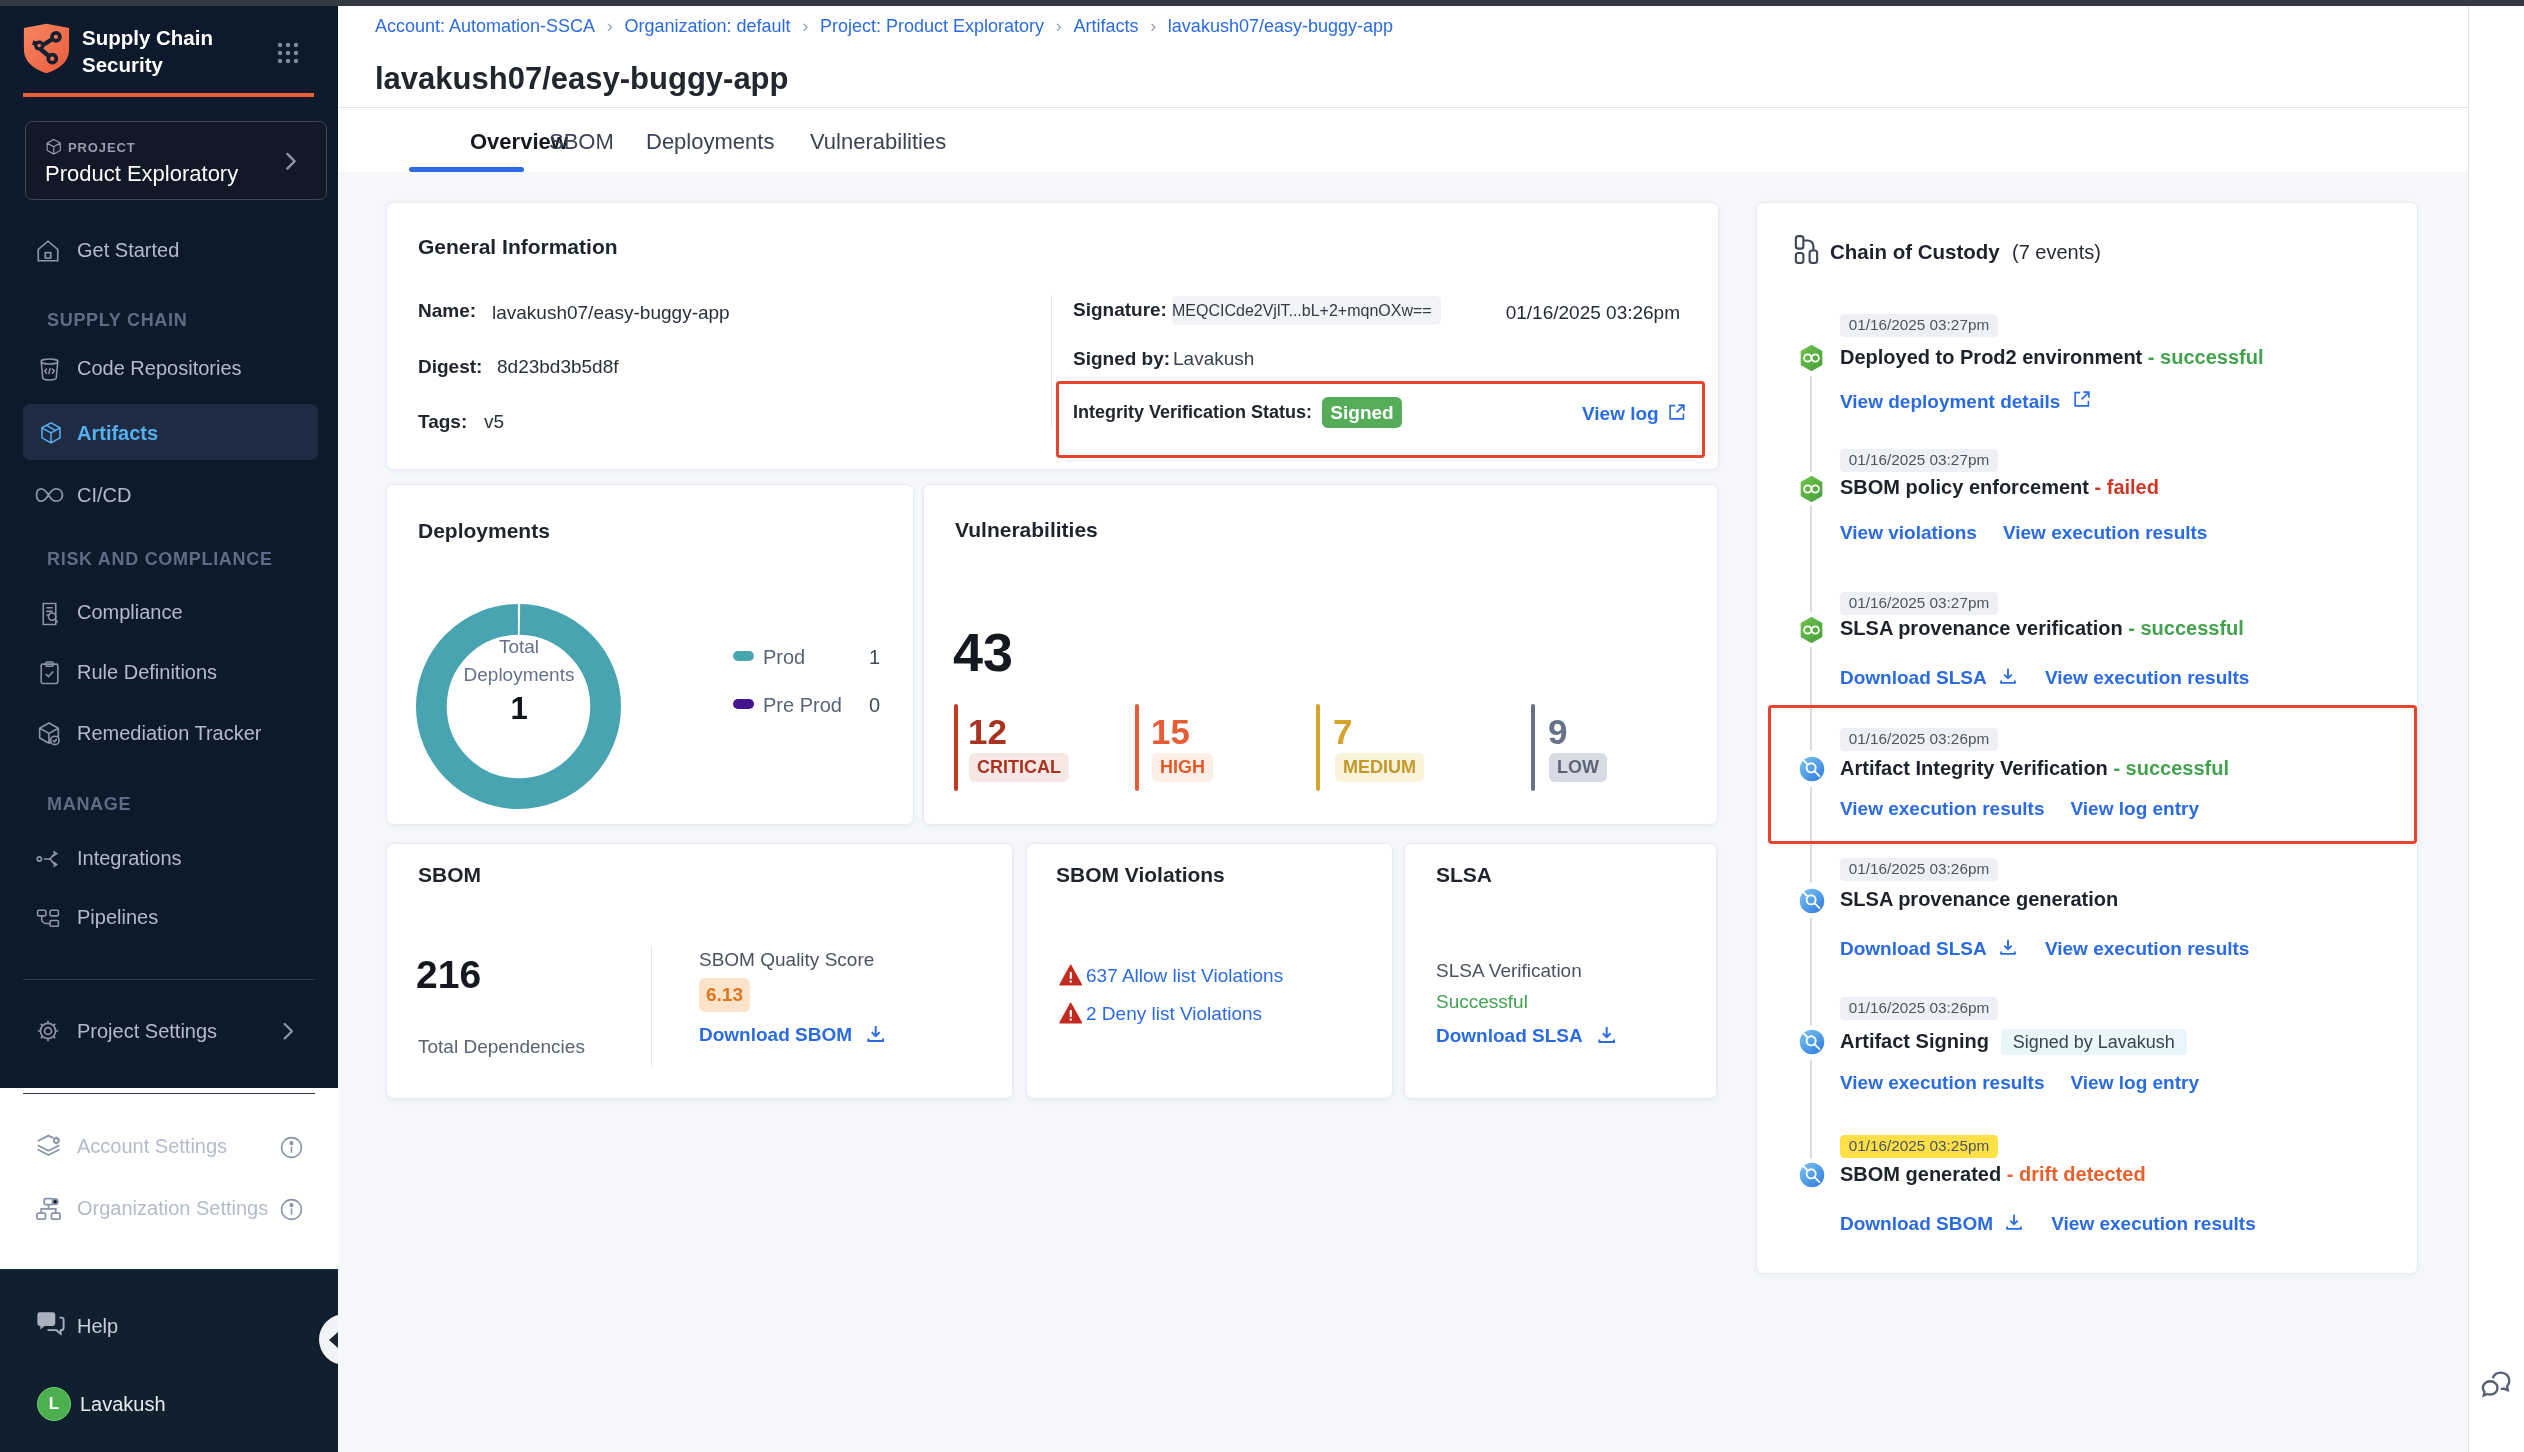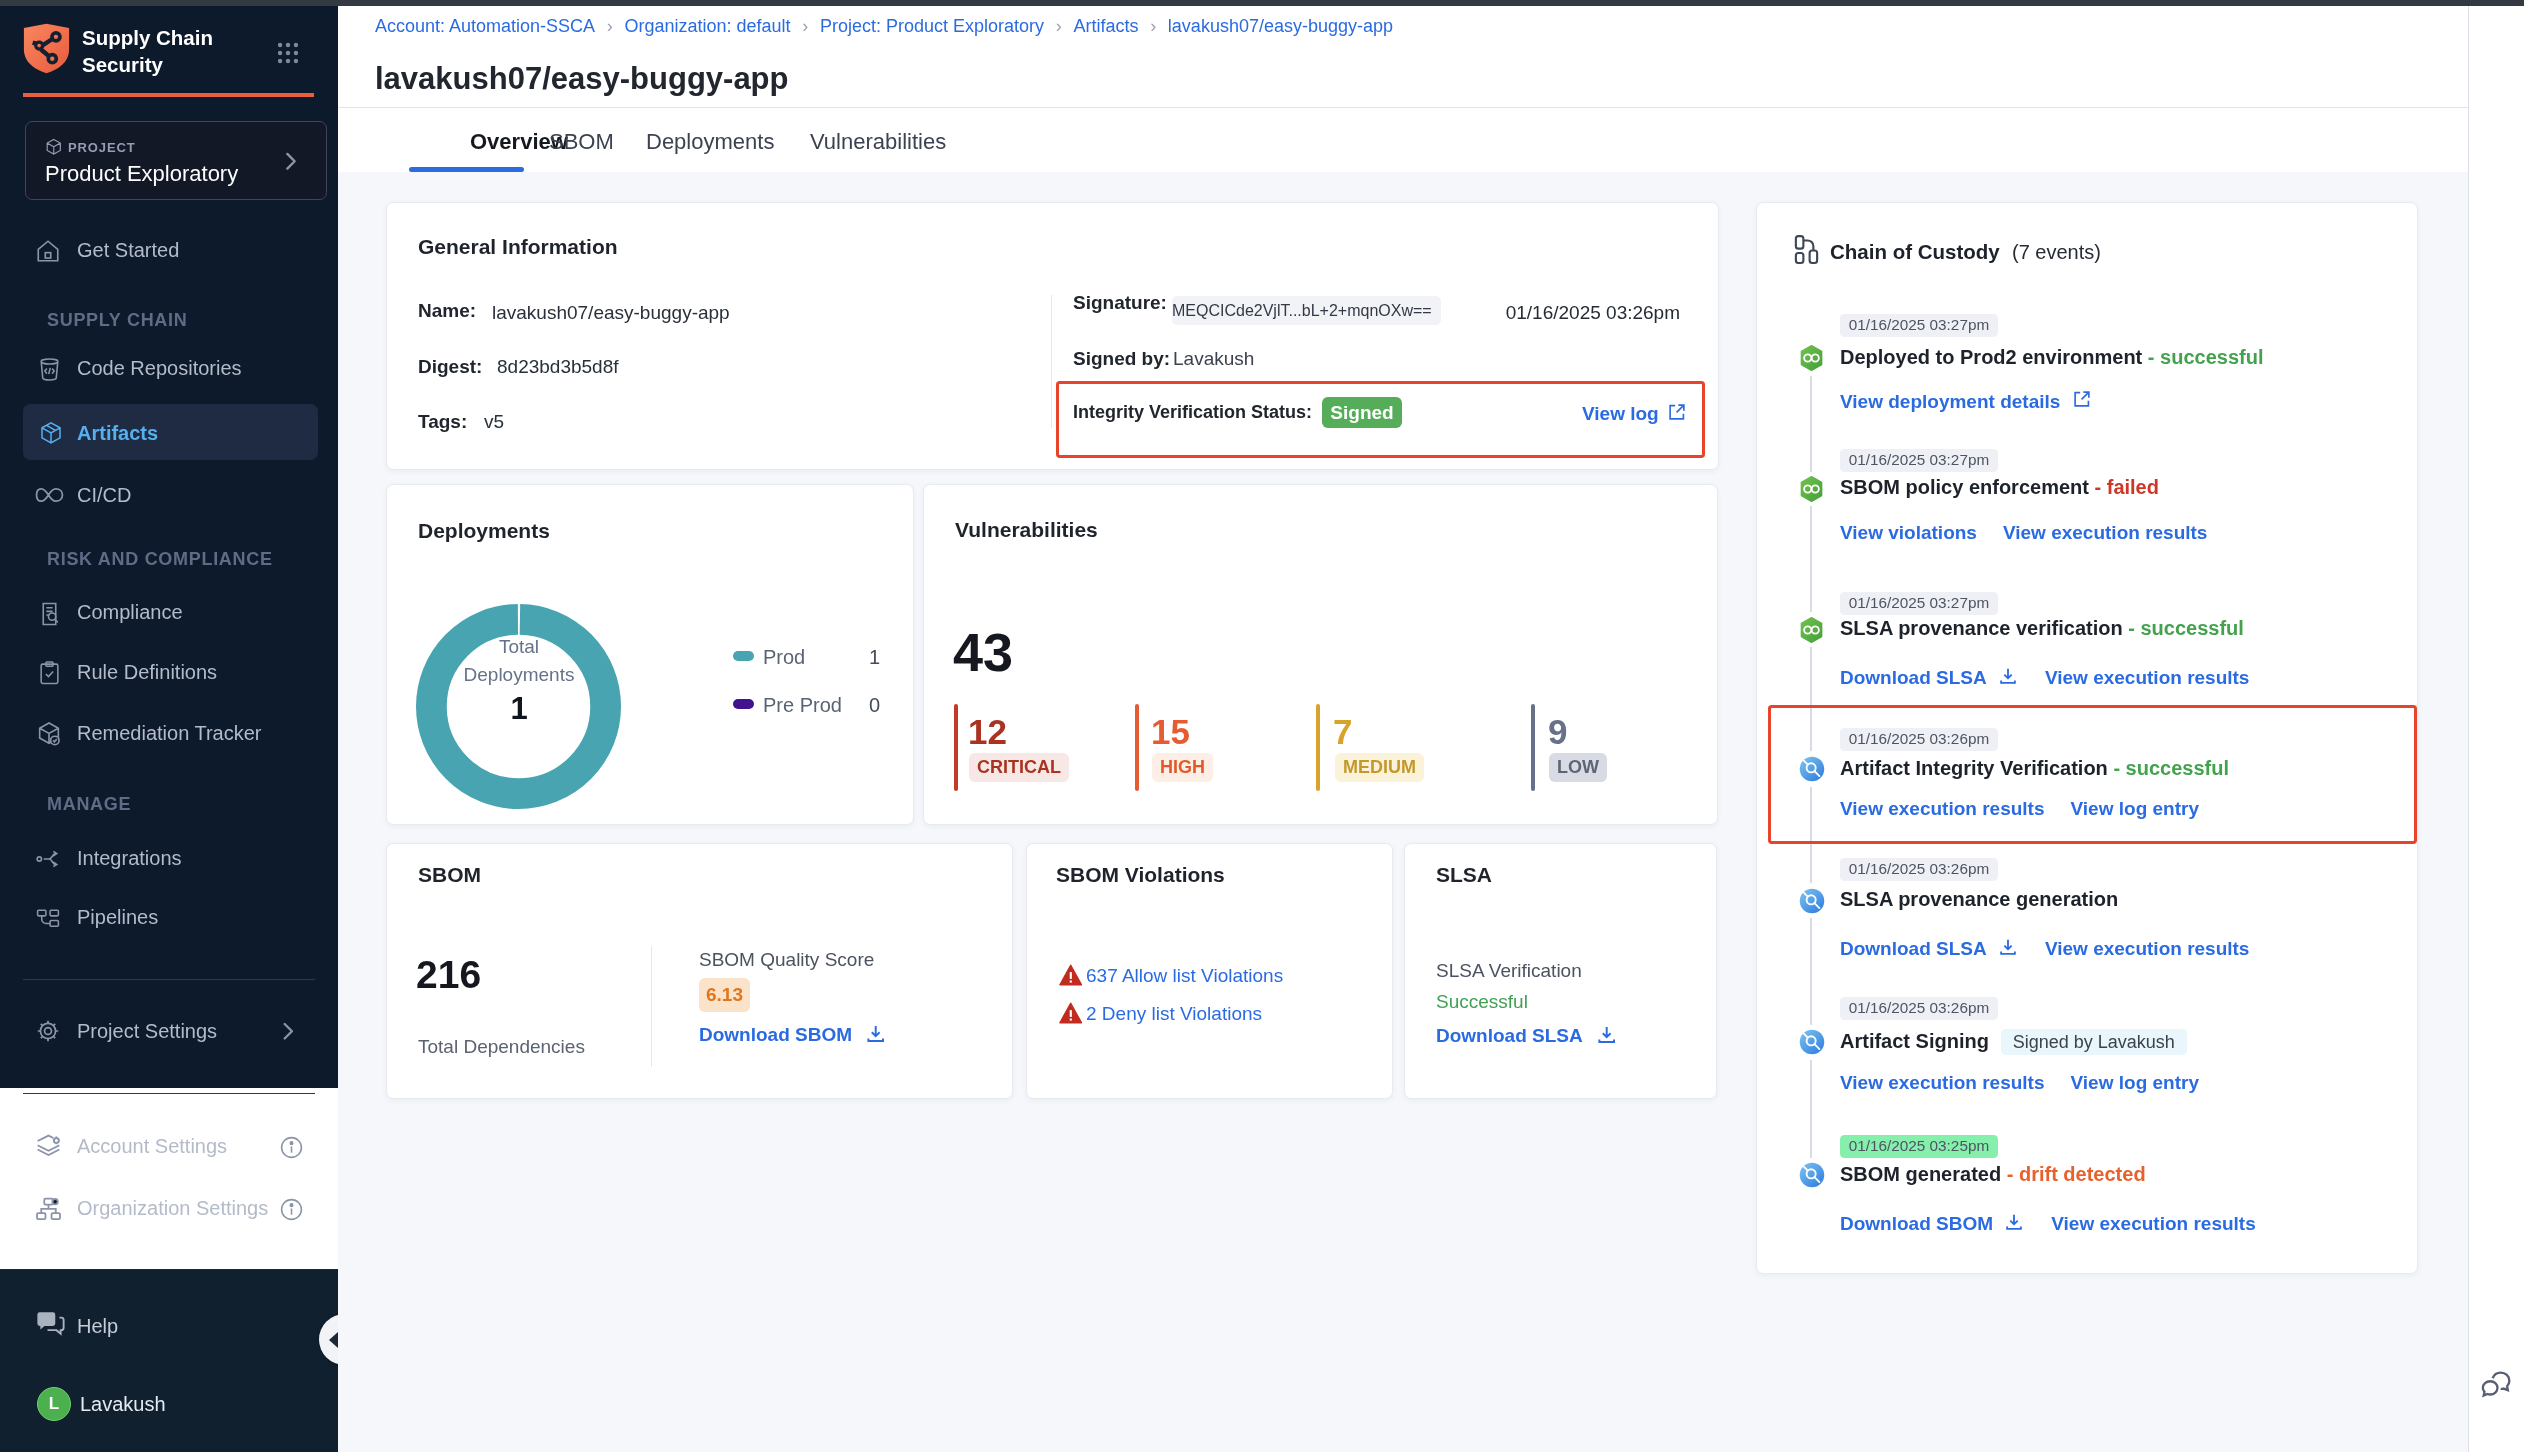--- a/index.html
+++ b/index.html
@@ -214,21 +214,21 @@
   <div class="card" style="left:386px;top:202px;width:1333px;height:268px;"></div>
   <div class="ctitle" style="left:418px;top:235px;">General Information</div>
   <div class="abs" style="left:418px;top:300px;font-size:19px;font-weight:bold;color:#21262e;">Name:</div>
   <div class="abs" style="left:492px;top:302px;font-size:19px;color:#2a303a;">lavakush07/easy-buggy-app</div>
   <div class="abs" style="left:418px;top:356px;font-size:19px;font-weight:bold;color:#21262e;">Digest:</div>
   <div class="abs" style="left:497px;top:356px;font-size:19px;color:#2a303a;">8d23bd3b5d8f</div>
   <div class="abs" style="left:418px;top:411px;font-size:19px;font-weight:bold;color:#21262e;">Tags:</div>
   <div class="abs" style="left:484px;top:411px;font-size:19px;color:#2a303a;">v5</div>
   <div class="abs" style="left:1051px;top:295px;width:1.1px;height:133px;background:#e4e7ed;"></div>
 
-  <div class="abs" style="left:1073px;top:292px;font-size:19px;font-weight:bold;color:#21262e;">Signature:</div>
+  <div class="abs" style="left:1073px;top:299px;font-size:19px;font-weight:bold;color:#21262e;">Signature:</div>
   <div class="abs" style="left:1172px;top:296px;width:269px;height:29px;background:#f2f3f7;border-radius:5.1px;text-align:left;line-height:29px;font-size:16px;color:#333a46;">MEQCICde2VjlT...bL+2+mqnOXw==</div>
   <div class="abs" style="left:1461px;top:302px;width:219px;text-align:right;font-size:19px;color:#262c36;">01/16/2025 03:26pm</div>
   <div class="abs" style="left:1073px;top:348px;font-size:19px;font-weight:bold;color:#21262e;">Signed by:</div>
   <div class="abs" style="left:1173px;top:348px;font-size:19px;color:#3c434e;">Lavakush</div>
   <div class="abs" style="left:1073px;top:402px;font-size:18px;font-weight:bold;color:#21262e;">Integrity Verification Status:</div>
   <div class="abs" style="left:1322px;top:397px;width:80px;height:31px;background:#55ad5a;border-radius:5.8px;text-align:center;line-height:31px;font-size:19px;font-weight:bold;color:#fff;">Signed</div>
   <div class="abs lnk" style="left:1582px;top:403px;font-size:19px;">View log</div>
   <svg class="abs" style="left:1666px;top:401px;" width="22" height="22" viewBox="0 0 24 24" fill="none" stroke="#2b6be2" stroke-width="1.8">
       <path d="M10 5 H4.5 V19.5 H19 V14"></path>
       <path d="M13.5 4.5 H19.5 V10.5 M19 5 L11.5 12.5"></path>
@@ -421,21 +421,21 @@
   <circle cx="18" cy="18" r="17" fill="url(#bg5)"></circle>
   <g stroke="#fff" stroke-width="2.6" fill="none" stroke-linecap="round">
         <circle cx="16.8" cy="16.3" r="6.3"></circle>
         <path d="M21.4 20.9 L28.3 27.8"></path>
         <path d="M5.2 4.9 L12.2 11.9"></path>
       </g>
 </svg>
   <div class="abs" style="left:1840px;top:1030px;font-size:20px;font-weight:bold;color:#1d222b;">Artifact Signing</div>
   <div class="abs" style="left:2001px;top:1029px;height:26px;line-height:26px;padding:0 11.7px;background:#e9f6fb;border-radius:4.4px;font-size:18px;color:#3c434e;">Signed by Lavakush</div>
   <div class="abs lnk" style="left:1840px;top:1072px;white-space:nowrap;"><span style="margin-right:26px;">View execution results</span><span style="margin-right:26px;">View log entry</span></div>
-  <div class="abs" style="left:1840px;top:1135px;height:22.6px;line-height:22.6px;padding:0 8.8px;background:#86efac;border-radius:4.4px;font-size:15.3px;color:#4d5563;">01/16/2025 03:25pm</div>
+  <div class="abs" style="left:1840px;top:1135px;height:22.6px;line-height:22.6px;padding:0 8.8px;background:#fde047;border-radius:4.4px;font-size:15.3px;color:#4d5563;">01/16/2025 03:25pm</div>
   <svg class="abs" style="left:1799px;top:1162px;" width="26" height="26" viewBox="0 0 36 36">
   <defs>
         <linearGradient id="bg6" x1="0" y1="0" x2="0.9" y2="1">
           <stop offset="0" stop-color="#7ec6ef"></stop>
           <stop offset="1" stop-color="#2f7ce0"></stop>
         </linearGradient>
       </defs>
   <circle cx="18" cy="18" r="17" fill="url(#bg6)"></circle>
   <g stroke="#fff" stroke-width="2.6" fill="none" stroke-linecap="round">
         <circle cx="16.8" cy="16.3" r="6.3"></circle>

